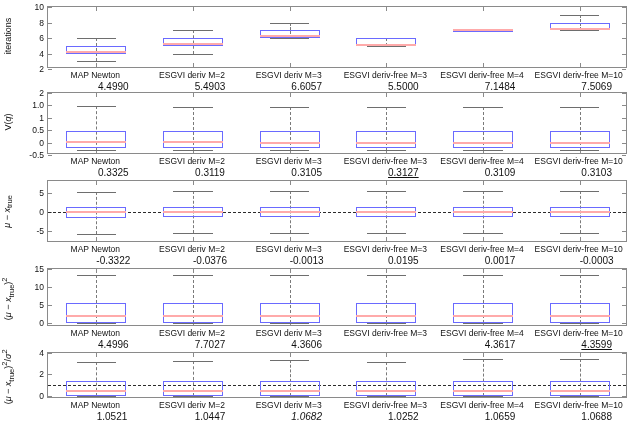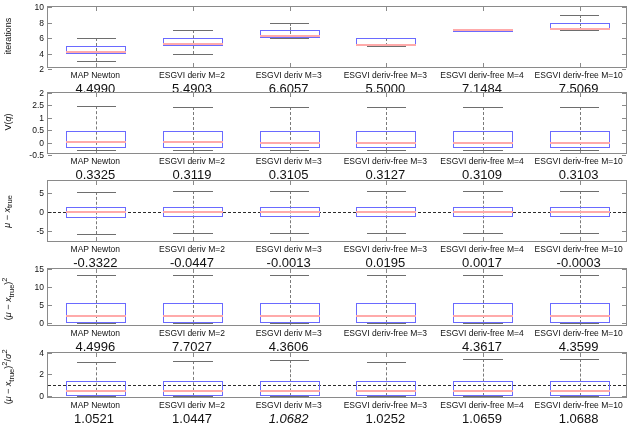--- a/index.html
+++ b/index.html
@@ -12,22 +12,22 @@
   .ytick-lbl{position:absolute;right:100%;margin-right:4px;transform:translateY(-50%);
              font-size:8.5px;white-space:nowrap;line-height:1;color:#111;}
   .ytick-mark{position:absolute;left:0;width:4px;height:0;border-top:1px solid #8a8a8a;}
   .ytick-mark.r{left:auto;right:0;}
   .ylabel{position:absolute;transform-origin:50% 50%;
           font-size:9px;white-space:nowrap;color:#111;text-align:center;}
   .xtick-mark{position:absolute;bottom:0;width:0;height:4px;border-left:1px solid #8a8a8a;}
   .xtick-mark.t{bottom:auto;top:0;}
   .cat-name{position:absolute;transform:translateX(-50%);font-size:8.5px;
             white-space:nowrap;color:#111;line-height:1;}
-  .cat-val{position:absolute;transform:translateX(-50%);font-size:13px;
-           white-space:nowrap;color:#111;line-height:1;}
+  .cat-val{position:absolute;transform:translateX(-50%);font-size:10px;
+           white-space:nowrap;color:#111;line-height:1;margin-left:18px;}
   .box{position:absolute;border:1px solid #6a6aff;box-sizing:border-box;background:transparent;}
   .median{position:absolute;height:2px;background:#ffaaaa;}
   .whisk-v{position:absolute;width:0;border-left:1.2px dashed #7a7a7a;}
   .whisk-cap{position:absolute;height:0;border-top:1.2px solid #6e6e6e;}
   .refline{position:absolute;left:0;right:0;height:0;border-top:1.4px dashed #2b2b2b;}
 </style>
 </head>
 <body>
 
 <div id="fig">
@@ -127,21 +127,21 @@
         <div class="ytick-mark r" style="top: 49.6px;"></div>
         <div class="ytick-lbl" style="top: 49.6px;">0</div>
         <div class="ytick-mark " style="top: 37.2px;"></div>
         <div class="ytick-mark r" style="top: 37.2px;"></div>
         <div class="ytick-lbl" style="top: 37.2px;">0.5</div>
         <div class="ytick-mark " style="top: 24.8px;"></div>
         <div class="ytick-mark r" style="top: 24.8px;"></div>
         <div class="ytick-lbl" style="top: 24.8px;">1</div>
         <div class="ytick-mark " style="top: 12.4px;"></div>
         <div class="ytick-mark r" style="top: 12.4px;"></div>
-        <div class="ytick-lbl" style="top: 12.4px;">2.5</div>
+        <div class="ytick-lbl" style="top: 12.4px;">1.0</div>
         <div class="ytick-mark " style="top: 0px;"></div>
         <div class="ytick-mark r" style="top: 0px;"></div>
         <div class="ytick-lbl" style="top: 0px;">2</div>
         <div class="xtick-mark " style="left: 48.3333px;"></div>
         <div class="xtick-mark t" style="left: 48.3333px;"></div>
         <div class="xtick-mark " style="left: 145px;"></div>
         <div class="xtick-mark t" style="left: 145px;"></div>
         <div class="xtick-mark " style="left: 241.667px;"></div>
         <div class="xtick-mark t" style="left: 241.667px;"></div>
         <div class="xtick-mark " style="left: 338.333px;"></div>
@@ -178,21 +178,21 @@
         <div class="whisk-v" style="left: 531.667px; top: 13.888px; height: 43.152px;"></div>
         <div class="whisk-cap" style="left: 511.889px; width: 39.556px; top: 13.888px;"></div>
         <div class="whisk-cap" style="left: 511.889px; width: 39.556px; top: 57.04px;"></div>
         <div class="box" style="left: 501.7px; width: 59.9333px; top: 38.192px; height: 16.368px;"></div>
         <div class="median" style="left: 501.7px; width: 59.9333px; top: 48.6px;"></div>
       </div>
     </div>
     <div class="cat-name" style="left: 95.3333px; top: 245px;">MAP Newton</div>
     <div class="cat-val" style="left: 95.3333px; top: 256px;">-0.3322</div>
     <div class="cat-name" style="left: 192px; top: 245px;">ESGVI deriv M=2</div>
-    <div class="cat-val" style="left: 192px; top: 256px;">-0.0447</div>
+    <div class="cat-val" style="left: 192px; top: 256px;">-0.0376</div>
     <div class="cat-name" style="left: 288.667px; top: 245px;">ESGVI deriv M=3</div>
     <div class="cat-val" style="left: 288.667px; top: 256px;">-0.0013</div>
     <div class="cat-name" style="left: 385.333px; top: 245px;">ESGVI deriv-free M=3</div>
     <div class="cat-val" style="left: 385.333px; top: 256px;">0.0195</div>
     <div class="cat-name" style="left: 482px; top: 245px;">ESGVI deriv-free M=4</div>
     <div class="cat-val" style="left: 482px; top: 256px;">0.0017</div>
     <div class="cat-name" style="left: 578.667px; top: 245px;">ESGVI deriv-free M=10</div>
     <div class="cat-val" style="left: 578.667px; top: 256px;">-0.0003</div>
     <div class="ylabel" style="left: 0px; top: 211px; width: 120px; margin-left: -52px; margin-top: -6px; transform: rotate(-90deg);"><i>μ</i> − <i>x</i><sub>true</sub></div>
     <div class="panel" style="left: 47px; top: 180px; width: 580px; height: 62px;">

